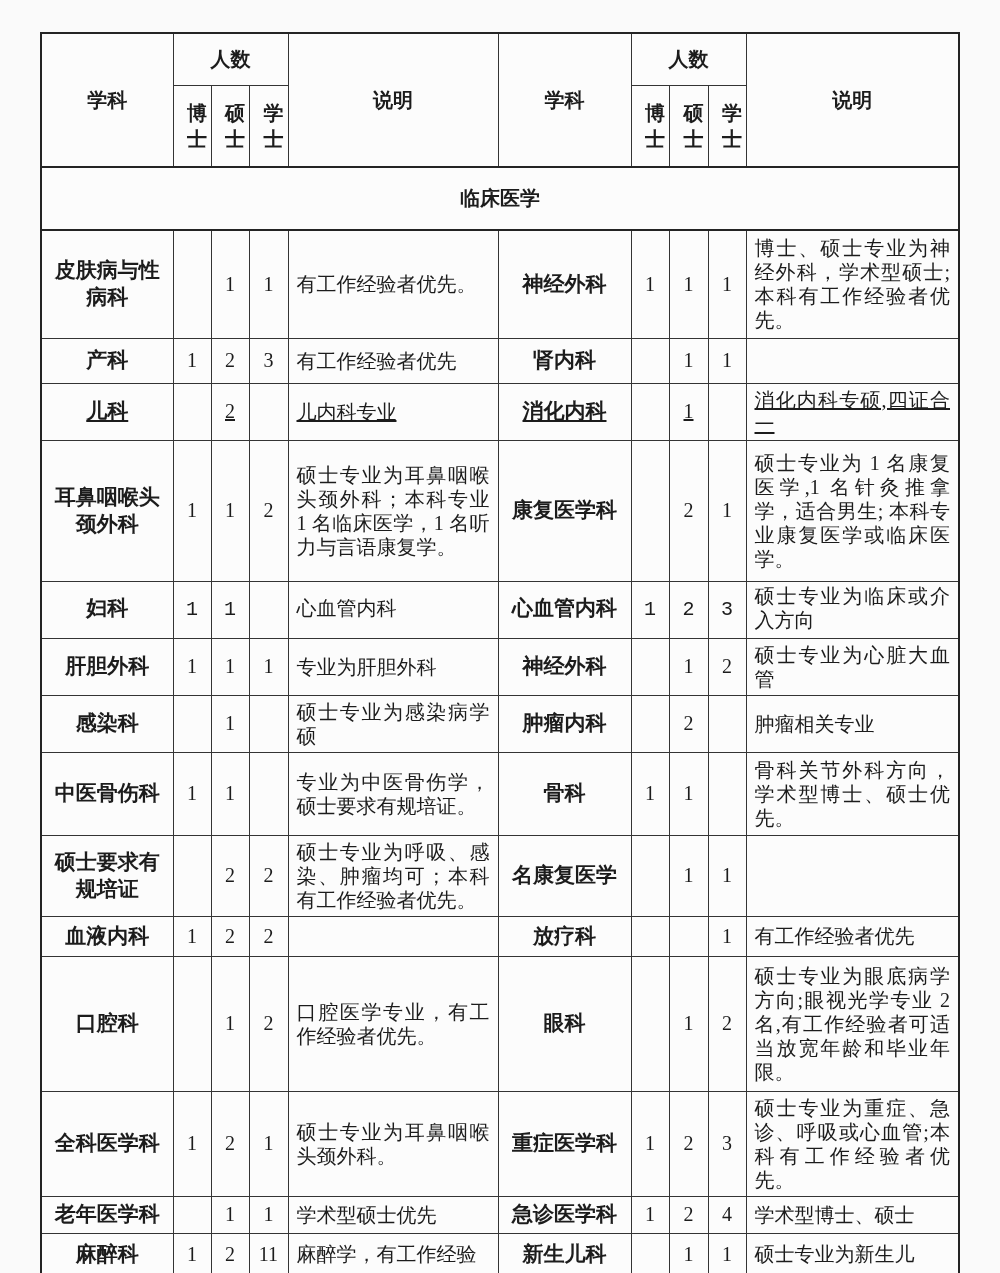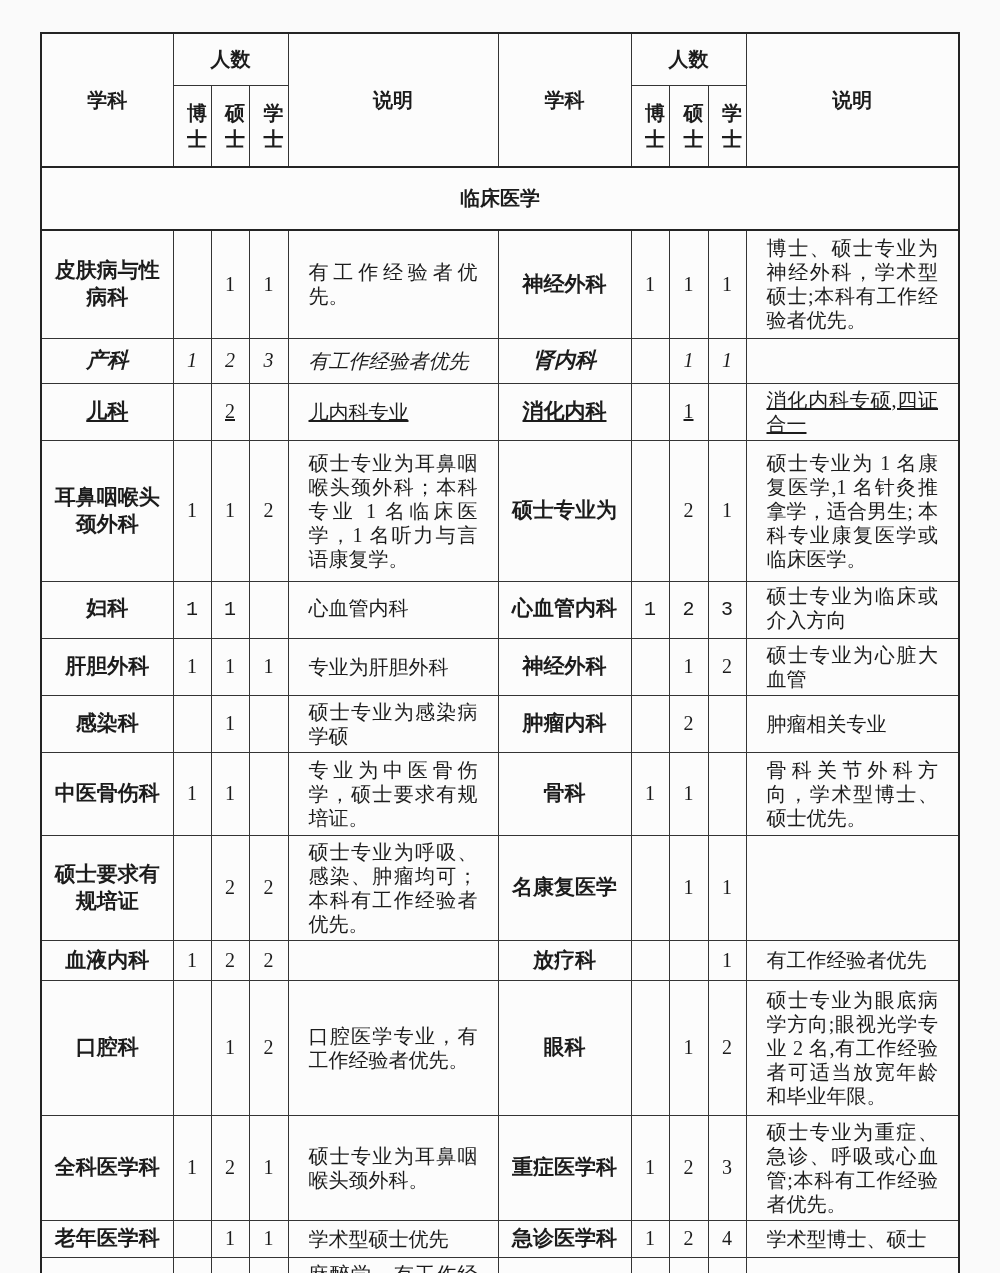--- a/index.html
+++ b/index.html
@@ -65,21 +65,21 @@
   }
   td.num {
     text-align: center;
     font-size: 20px;
   }
   td.note {
     font-size: 20px;
     line-height: 24px;
     text-align: justify;
     text-justify: inter-ideograph;
-    padding: 4px 20px;
+    padding: 4px 8px;
     vertical-align: middle;
   }
 </style>
 </head>
 <body>
 
 <div class="page">
 
 
   <table class="recruit">
@@ -122,21 +122,21 @@
       <td class="num"></td>
       <td class="num">1</td>
       <td class="num">1</td>
       <td class="note">有工作经验者优先。</td>
       <td class="subject">神经外科</td>
       <td class="num">1</td>
       <td class="num">1</td>
       <td class="num">1</td>
       <td class="note">博士、硕士专业为神经外科，学术型硕士;本科有工作经验者优先。</td>
     </tr>
-        <tr style="height: 45px; font-style: italic;">
+        <tr style="height: 45px;">
       <td class="subject">产科</td>
       <td class="num">1</td>
       <td class="num">2</td>
       <td class="num">3</td>
       <td class="note">有工作经验者优先</td>
       <td class="subject">肾内科</td>
       <td class="num"></td>
       <td class="num">1</td>
       <td class="num">1</td>
       <td class="note"></td>
@@ -152,21 +152,21 @@
       <td class="num">1</td>
       <td class="num"></td>
       <td class="note">消化内科专硕,四证合一</td>
     </tr>
         <tr style="height: 141px;">
       <td class="subject">耳鼻咽喉头颈外科</td>
       <td class="num">1</td>
       <td class="num">1</td>
       <td class="num">2</td>
       <td class="note">硕士专业为耳鼻咽喉头颈外科；本科专业 1 名临床医学，1 名听力与言语康复学。</td>
-      <td class="subject">硕士专业为</td>
+      <td class="subject">康复医学科</td>
       <td class="num"></td>
       <td class="num">2</td>
       <td class="num">1</td>
       <td class="note">硕士专业为 1 名康复医学,1 名针灸推拿学，适合男生; 本科专业康复医学或临床医学。</td>
     </tr>
         <tr style="height: 57px; font-family: Liberation Mono, monospace;">
       <td class="subject">妇科</td>
       <td class="num">1</td>
       <td class="num">1</td>
       <td class="num"></td>

